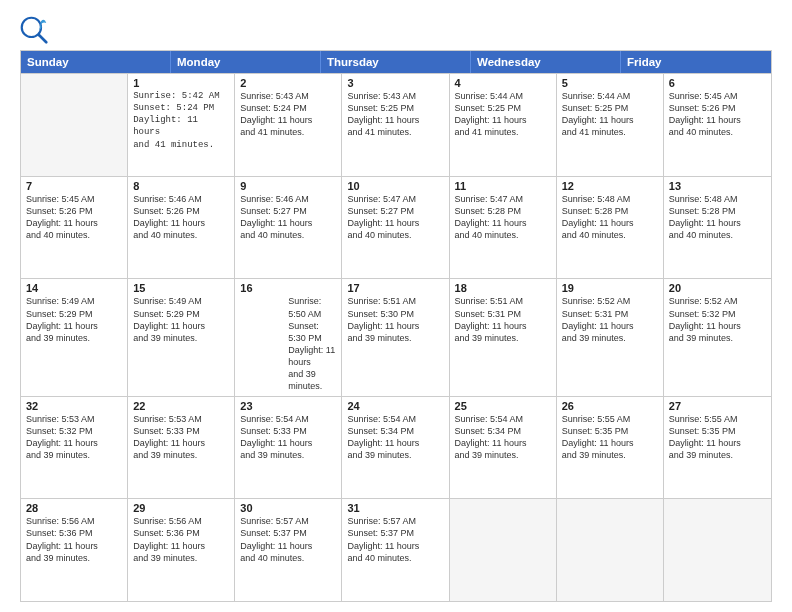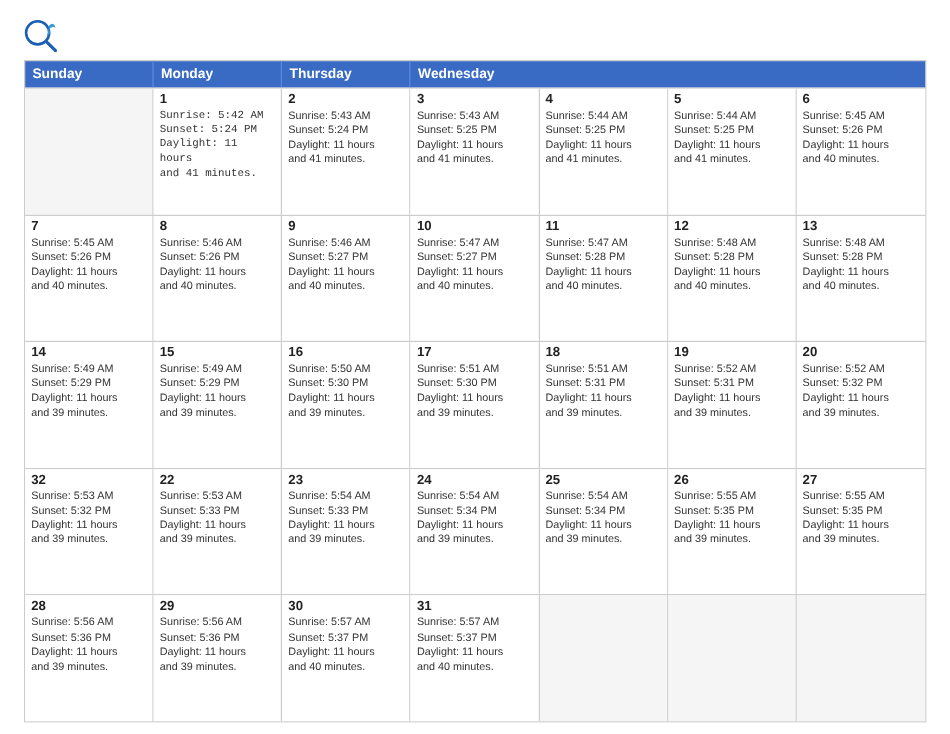--- a/index.html
+++ b/index.html
@@ -53,21 +53,21 @@
       color: #444;
     }
     .calendar {
       flex: 1;
       display: flex;
       flex-direction: column;
       border: 1px solid #ccc;
     }
     .cal-header {
       display: grid;
-      grid-template-columns: repeat(7, 1fr);
+      grid-template-columns: repeat(5, 1fr);
       background: #3a6bc4;
     }
     .cal-header-cell {
       color: #fff;
       font-weight: bold;
       font-size: 11.5px;
       padding: 5px 6px;
       text-align: left;
       border-right: 1px solid #5a8ae0;
     }
@@ -128,20 +128,21 @@
       <div class="location-title"></div>
     </div>
   </div>
 
   <div class="calendar">
     <div class="cal-header">
     <div class="cal-header-cell">Sunday</div>
         <div class="cal-header-cell">Monday</div>
         <div class="cal-header-cell">Thursday</div>
         <div class="cal-header-cell">Wednesday</div>
+        <div class="cal-header-cell">Friday</div>
       </div>
     <div class="cal-body">
     <div class="cal-row">
           <div class="cal-cell empty"></div>
           <div class="cal-cell">
             <span class="day-num">1</span>
             <div class="cell-text" style="white-space: pre-line; font-family: Liberation Mono, monospace;">Sunrise: 5:42 AM
 Sunset: 5:24 PM
 Daylight: 11 hours
 and 41 minutes.</div>
@@ -243,21 +244,21 @@
           </div>
           <div class="cal-cell">
             <span class="day-num">15</span>
             <div class="cell-text" style="white-space: pre-line;">Sunrise: 5:49 AM
 Sunset: 5:29 PM
 Daylight: 11 hours
 and 39 minutes.</div>
           </div>
           <div class="cal-cell">
             <span class="day-num">16</span>
-            <div class="cell-text" style="white-space: pre-line;">Sunrise: 5:50 AM
+            <div class="cell-text" style="white-space: pre-line; margin-left: 48px;">Sunrise: 5:50 AM
 Sunset: 5:30 PM
 Daylight: 11 hours
 and 39 minutes.</div>
           </div>
           <div class="cal-cell">
             <span class="day-num">17</span>
             <div class="cell-text" style="white-space: pre-line;">Sunrise: 5:51 AM
 Sunset: 5:30 PM
 Daylight: 11 hours
 and 39 minutes.</div>

